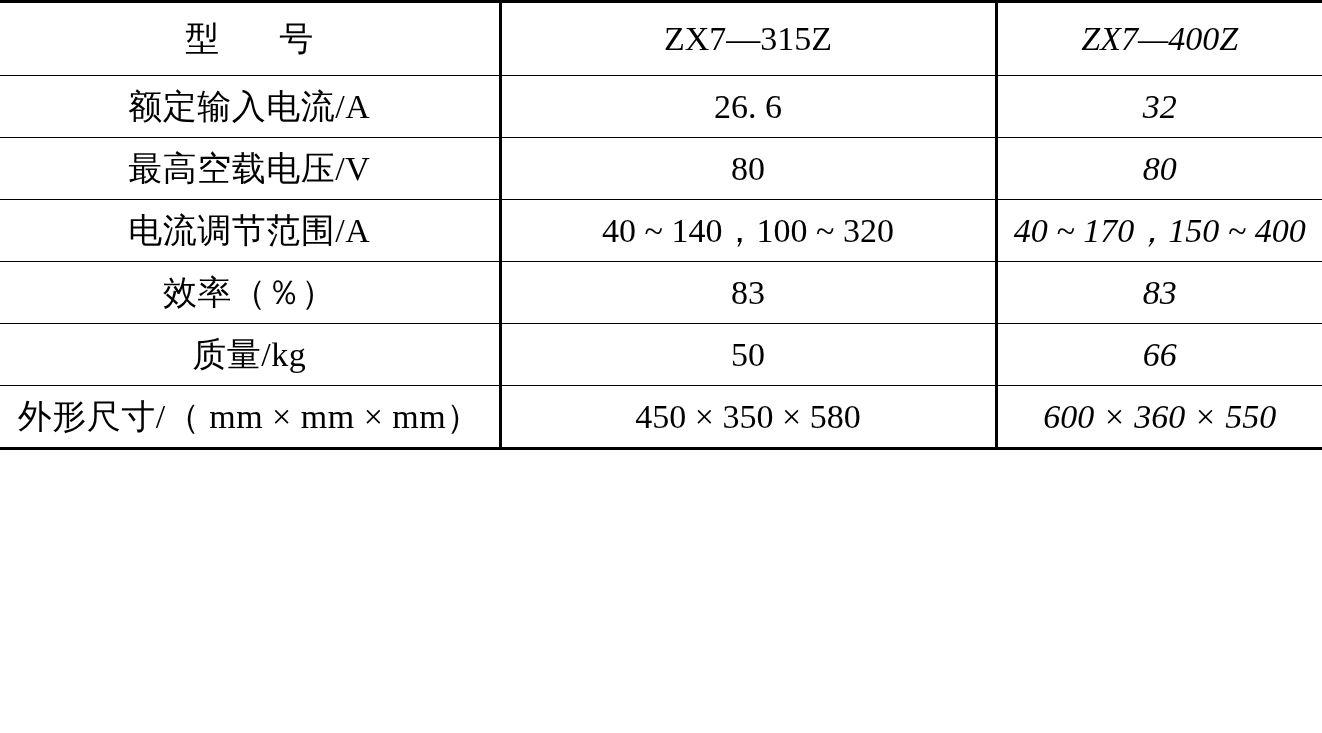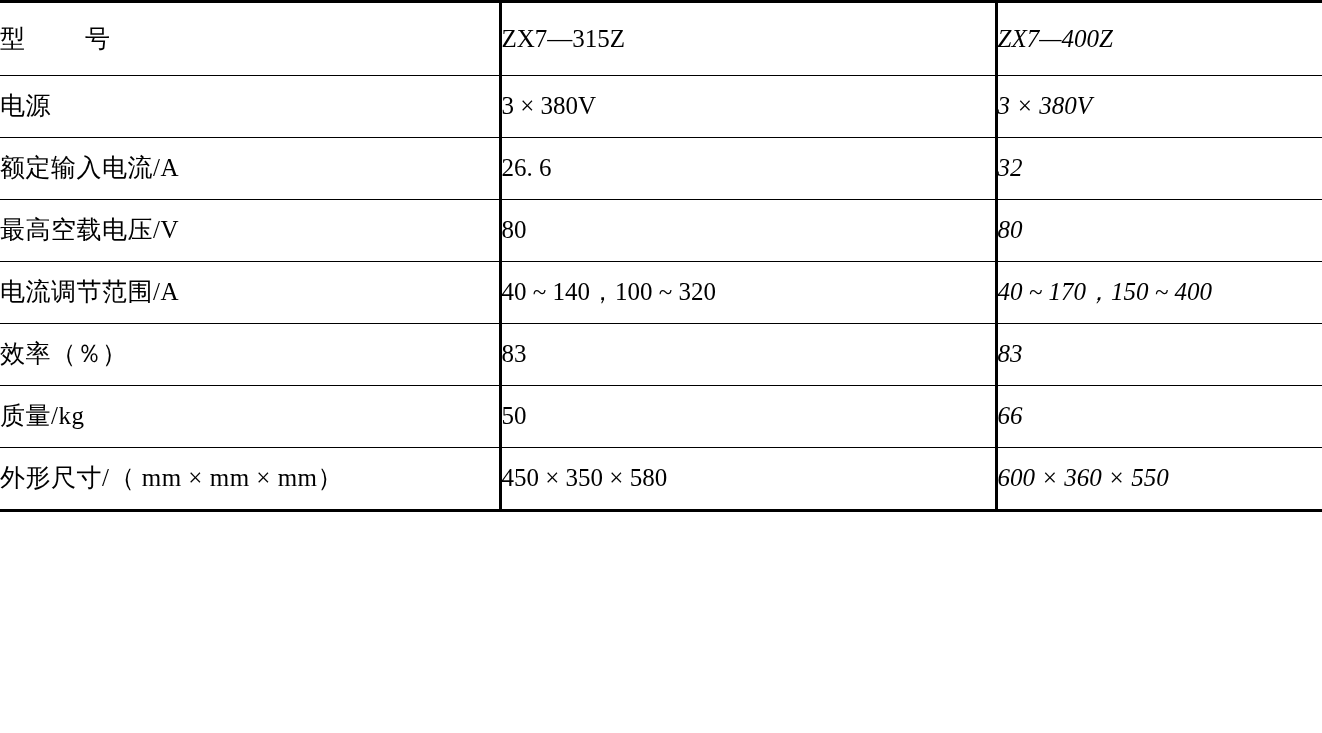--- a/index.html
+++ b/index.html
@@ -27,23 +27,24 @@
     border-top: 3px solid #000;
     border-bottom: 3px solid #000;
   }
   table.spec col.c0 { width: 500px; }
   table.spec col.c1 { width: 496px; }
   table.spec col.c2 { width: 326px; }
 
   table.spec td {
     border-top: 1px solid #000;
     border-bottom: 1px solid #000;
+    text-align: center;
     vertical-align: middle;
     height: 61px;
-    font-size: 25px;
+    font-size: 34px;
     line-height: 1.15;
     padding: 0 0;
     white-space: nowrap;
   }
   table.spec tr:first-child td {
     border-top: none;
   }
   table.spec tr:last-child td {
     border-bottom: none;
   }
@@ -88,25 +89,20 @@
       <tr class="row-0">
         <td class="label">
           <span class="spaced-label">
             <span>型</span><span class="gap"></span><span>号</span>
           </span>
         </td>
         <td class="val1">ZX7—315Z</td>
         <td class="val2">ZX7—400Z</td>
       </tr>
 
-      <tr>
-        <td class="label">电源</td>
-        <td class="val1">3 × 380V</td>
-        <td class="val2">3 × 380V</td>
-      </tr>
 
 
       <tr>
         <td class="label">额定输入电流/A</td>
         <td class="val1">26. 6</td>
         <td class="val2">32</td>
       </tr>
 
 
 

